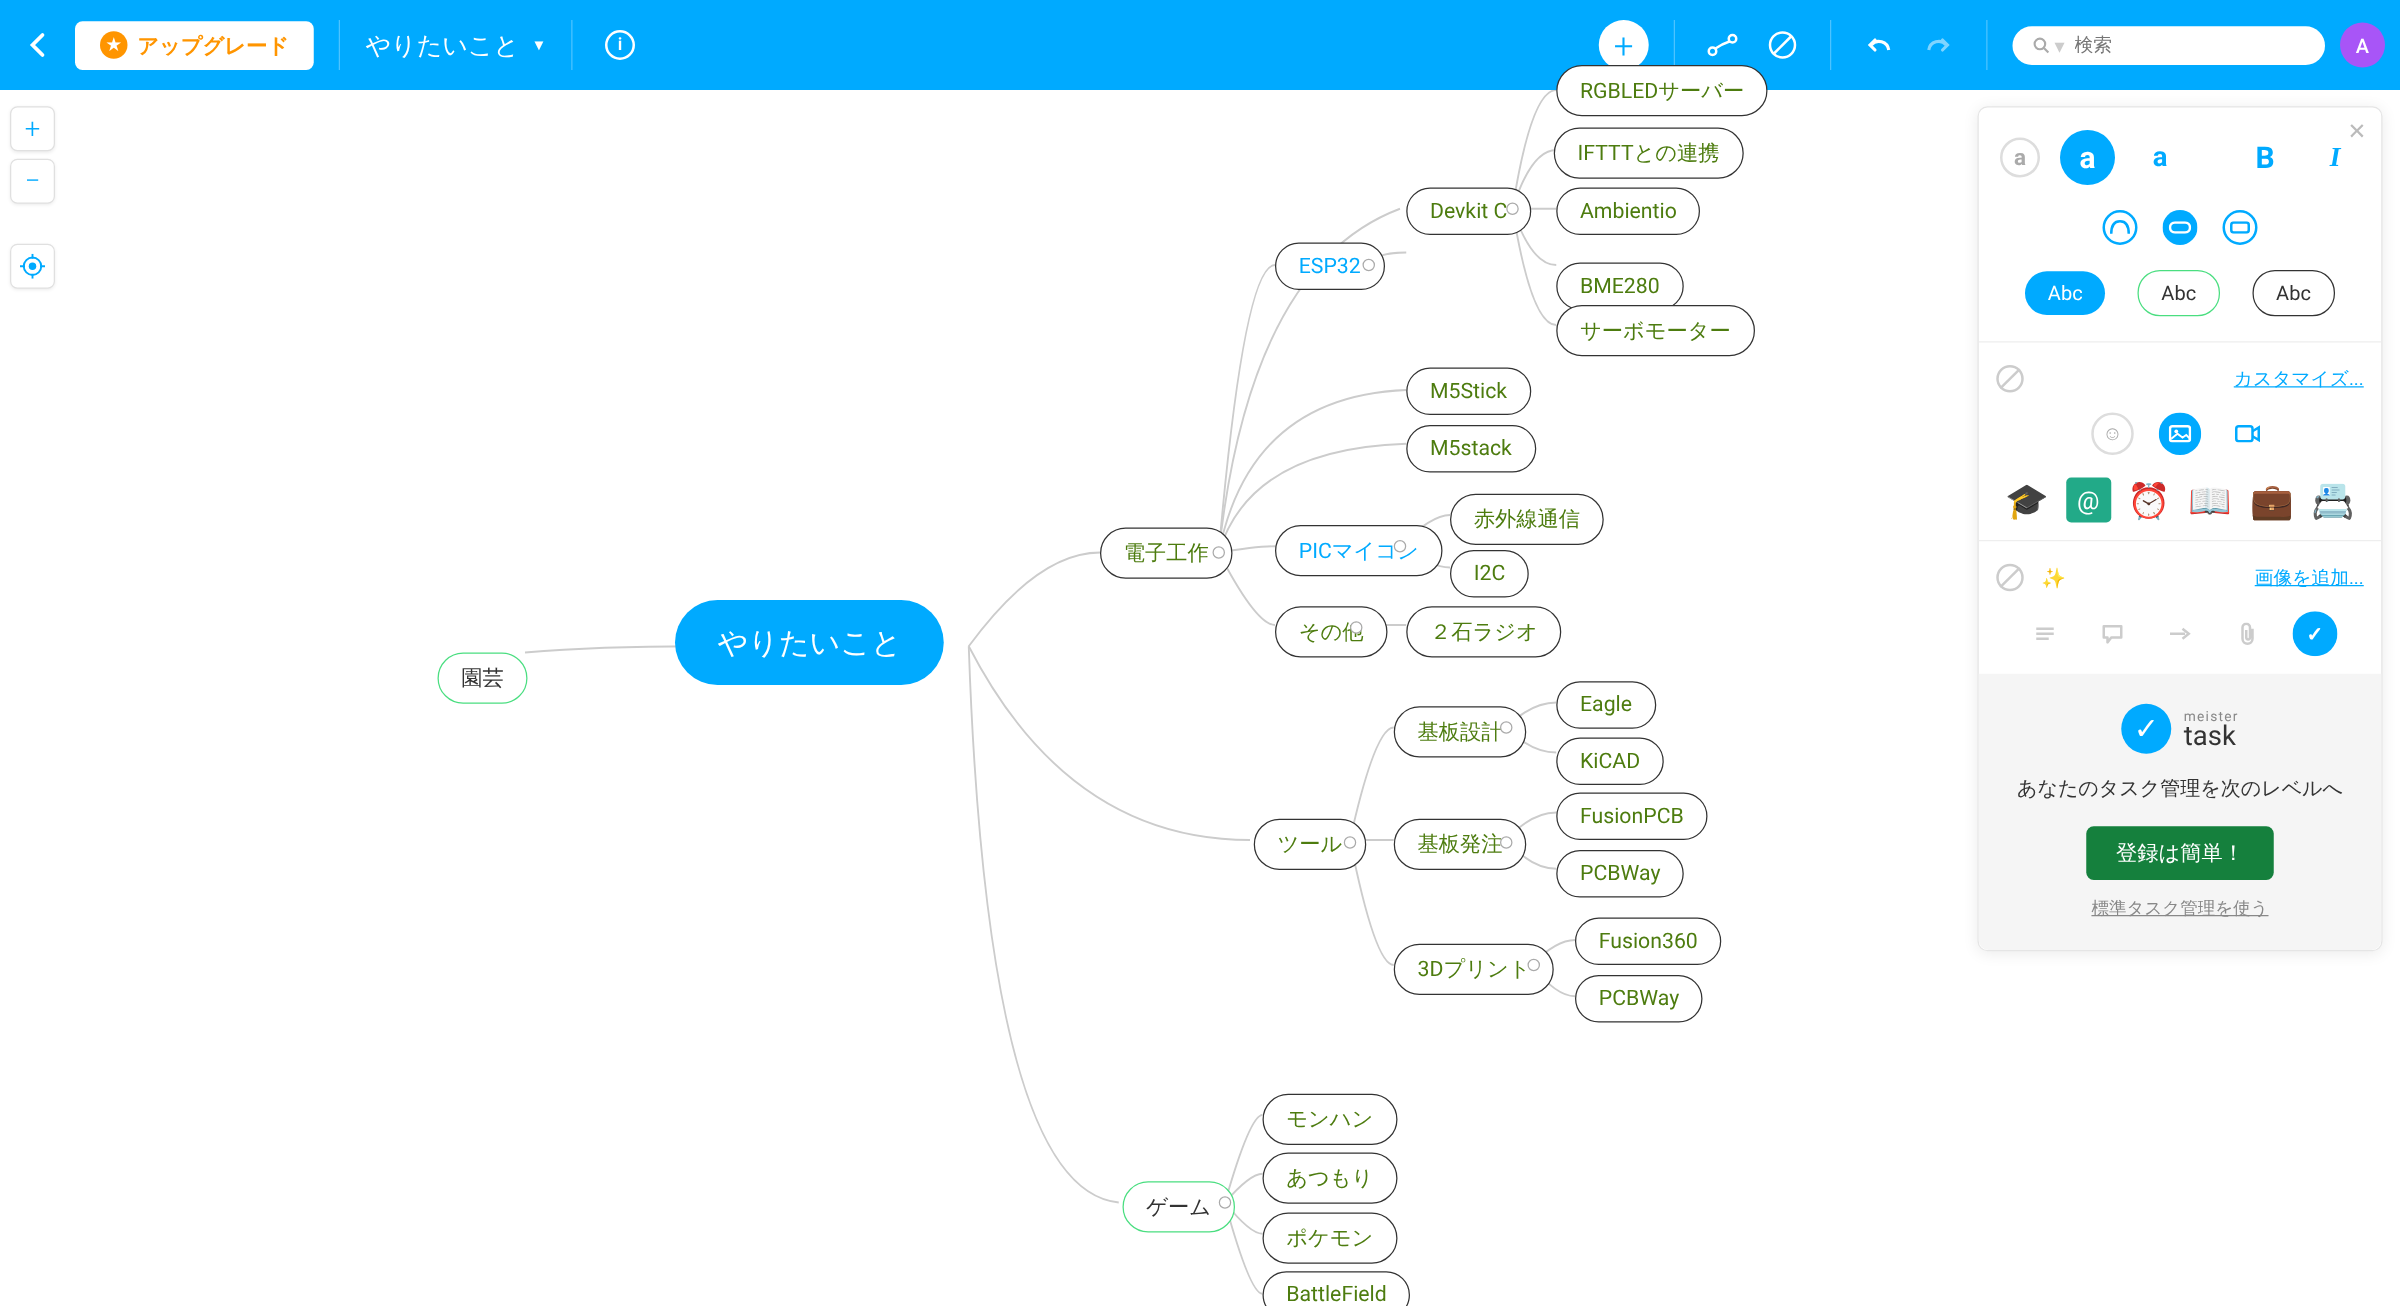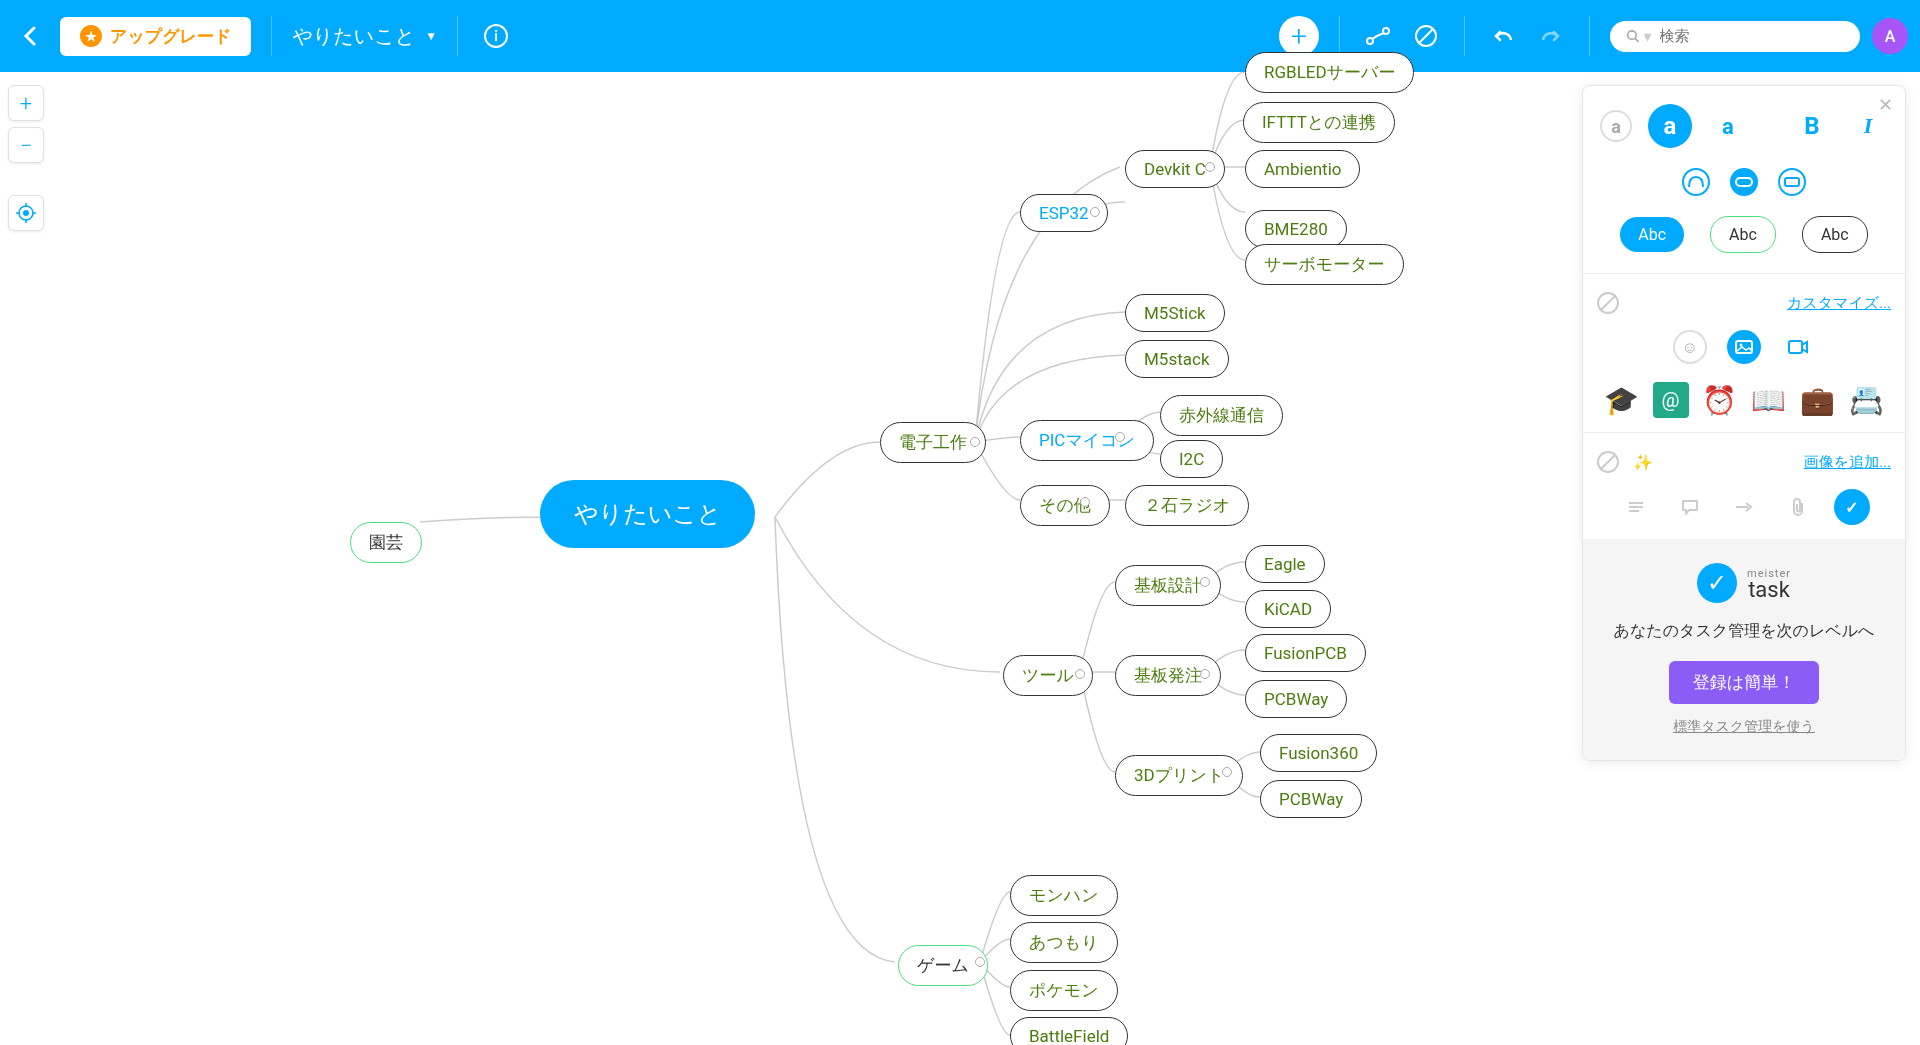--- a/index.html
+++ b/index.html
@@ -58,21 +58,21 @@
 .pill-outline-b{border:1.5px solid #333;color:#333}
 .sb-link{color:#00aaff;font-size:15px;text-decoration:underline;cursor:pointer}
 .sb-link-row{display:flex;justify-content:space-between;align-items:center;margin-bottom:16px}
 .sb-icons{display:flex;justify-content:center;gap:20px;margin-bottom:18px}
 .sb-imgrow{display:flex;justify-content:space-around;margin-bottom:14px}
 .img-ic{width:36px;height:36px;display:flex;align-items:center;justify-content:center;font-size:28px}
 .sb-task{background:#f5f5f5;margin:14px -14px -18px;padding:24px 28px;border-radius:0 0 8px 8px;text-align:center}
 .task-logo{display:flex;align-items:center;justify-content:center;gap:10px;margin-bottom:16px}
 .task-check{width:40px;height:40px;background:#00aaff;border-radius:50%;display:flex;align-items:center;justify-content:center;color:#fff;font-size:24px}
 .task-desc{font-size:16px;color:#333;margin-bottom:18px;line-height:1.5}
-.task-btn{background:#8b5cf6;color:#fff;border-radius:6px;padding:10px 24px;font-size:17px;display:inline-block;cursor:pointer;margin-bottom:12px}
+.task-btn{background:#15803d;color:#fff;border-radius:6px;padding:10px 24px;font-size:17px;display:inline-block;cursor:pointer;margin-bottom:12px}
 .task-alt{font-size:14px;color:#888;text-decoration:underline;cursor:pointer}
 .sb-prohibit{width:22px;height:22px;border:2px solid #ccc;border-radius:50%;position:relative;cursor:pointer}
 .sb-prohibit::after{content:"";position:absolute;width:2px;height:22px;background:#ccc;left:8px;top:-2px;transform:rotate(45deg)}
 </style>
 </head>
 <body>
 
 <div class="header">
   <div class="hdr-back">
     <svg width="14" height="20" viewBox="0 0 14 20">
@@ -345,21 +345,21 @@
       <svg width="14" height="18" viewBox="0 0 14 18">
           <path d="M11 5 V13 A4 4 0 0 1 3 13 V4 A3 3 0 0 1 9 4 V12 A1.5 1.5 0 0 1 6 12 V6" fill="none" stroke="#ccc" stroke-width="2"></path>
         </svg>
     </div>
     <div class="circ circ-fill" style="width:36px;height:36px">✓</div>
   </div>
 
   <div class="sb-task">
     <div class="task-logo">
       <div class="task-check">✓</div>
-      <div style="text-align:center">
+      <div style="text-align:left">
         <div style="font-size:11px;color:#888;letter-spacing:1px">meister</div>
         <div style="font-size:22px;font-weight:400;color:#333;line-height:.9">task</div>
       </div>
     </div>
     <div class="task-desc">あなたのタスク管理を次のレベルへ</div>
     <div class="task-btn">登録は簡単！</div>
     <div><span class="task-alt">標準タスク管理を使う</span></div>
   </div>
 </div>
 

